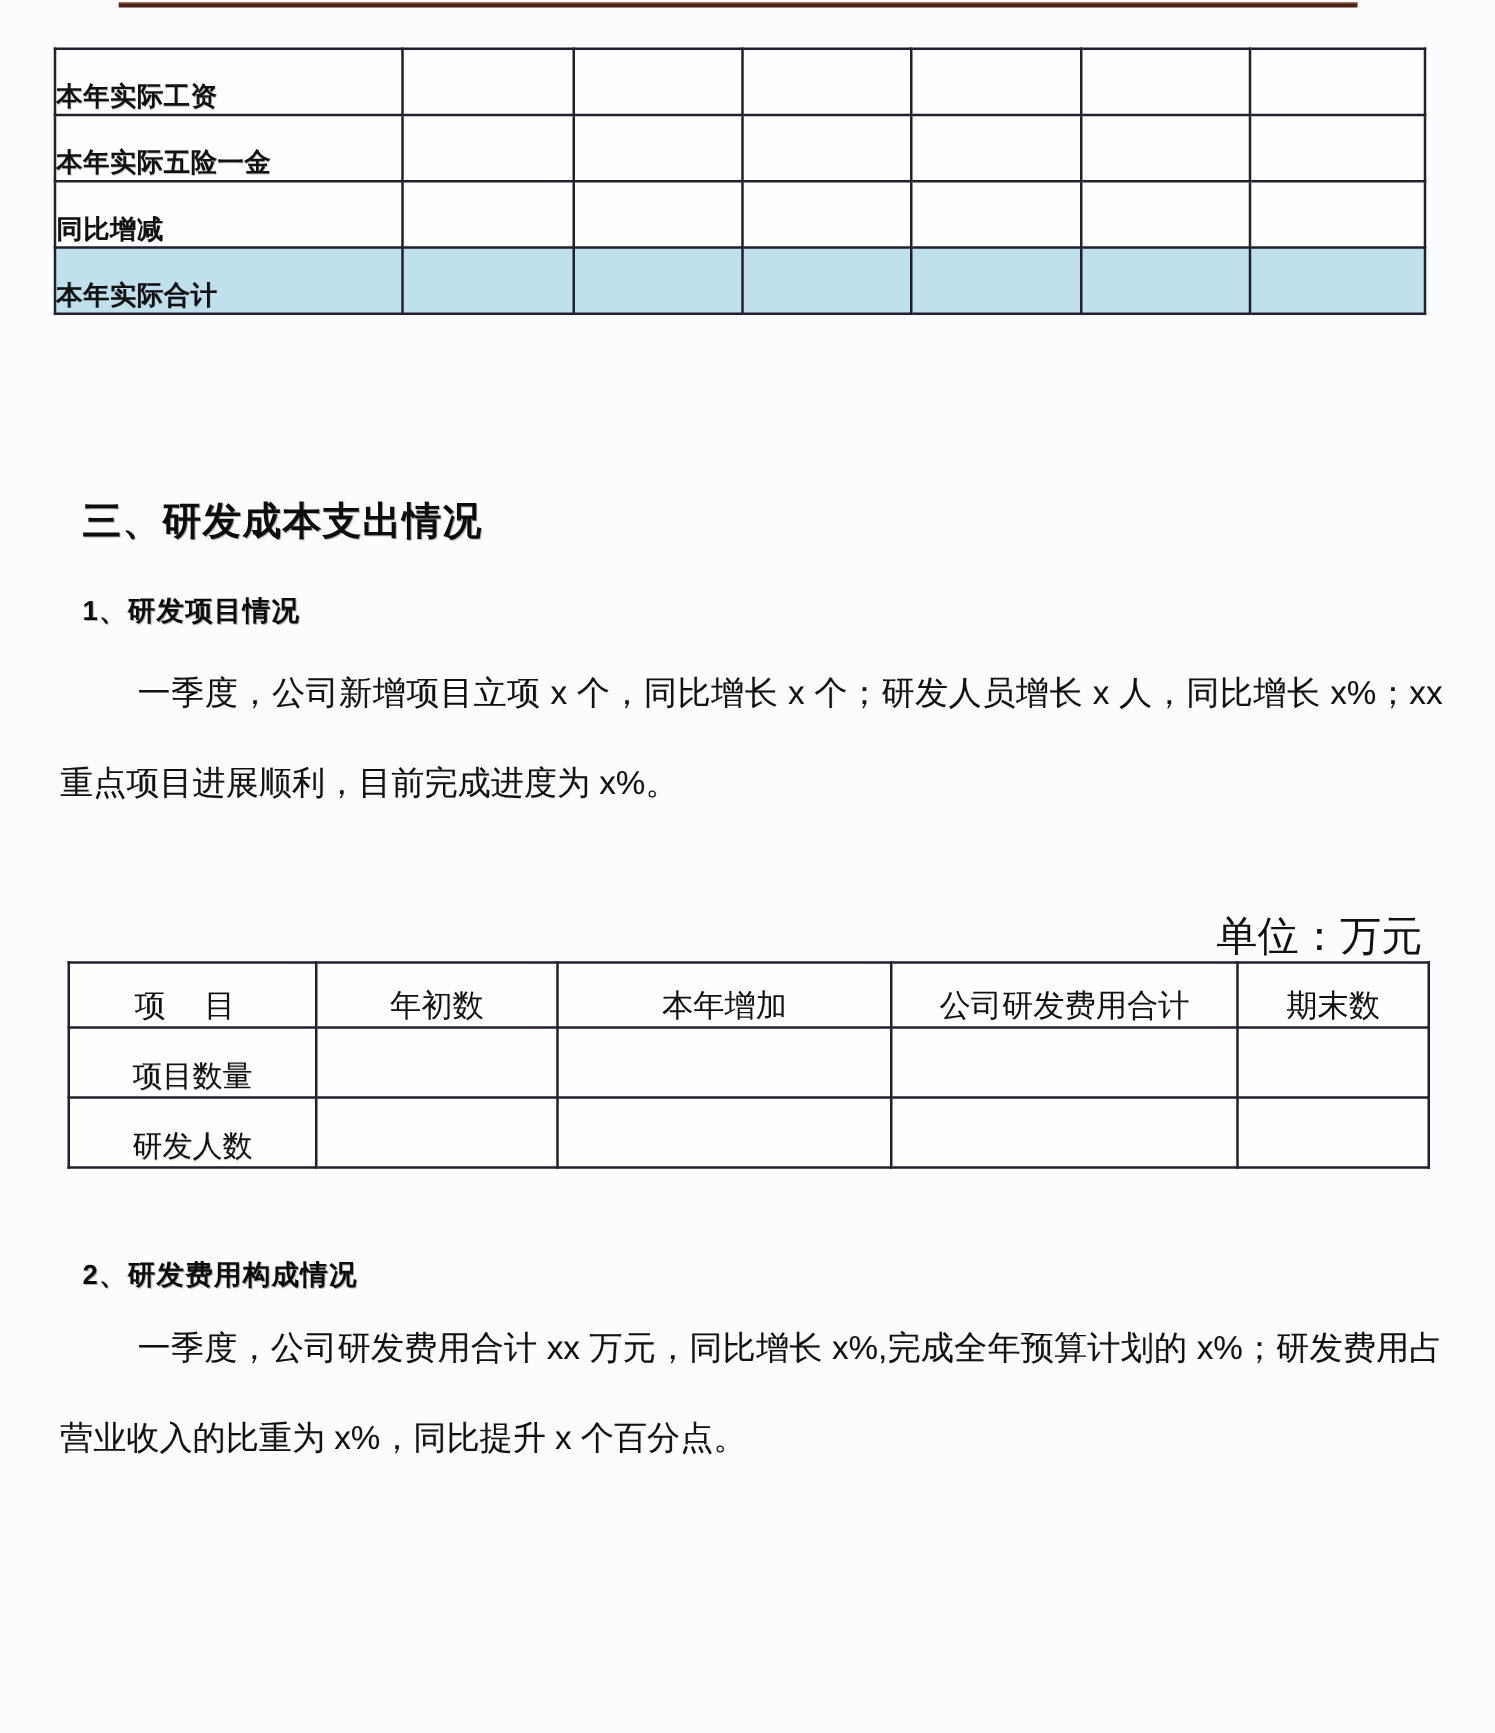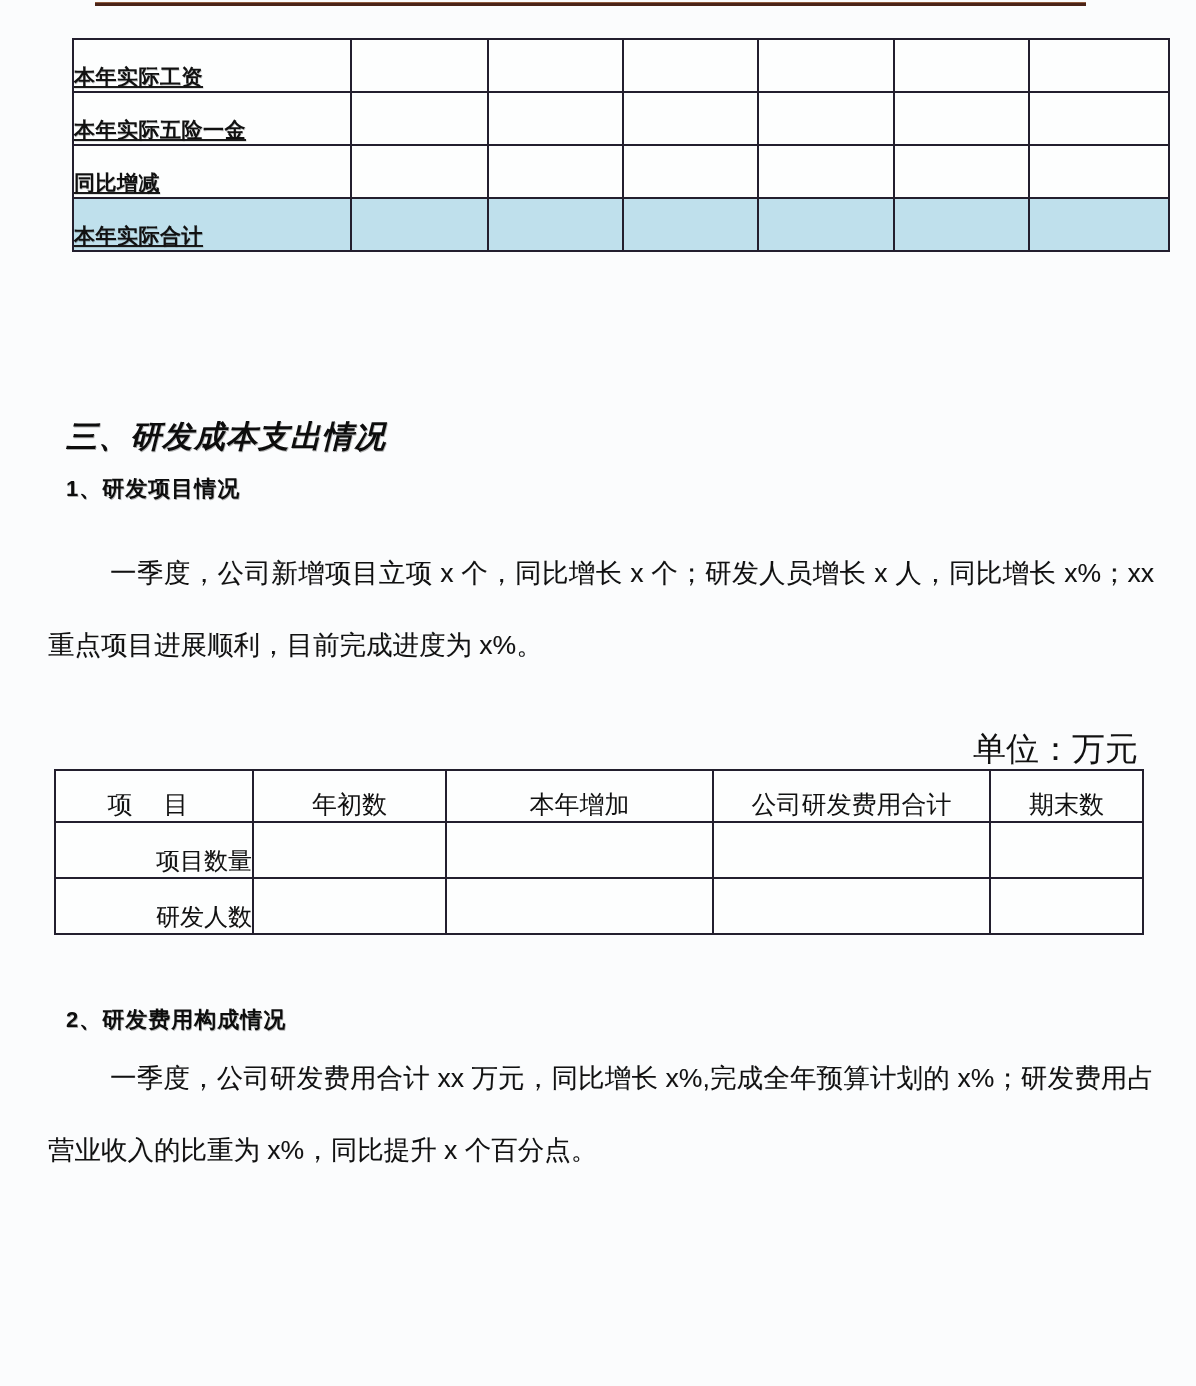--- a/index.html
+++ b/index.html
@@ -32,24 +32,23 @@
   .page {
     position: absolute;
     left: 0;
     top: 0;
     width: 1196px;
   }
 
   
   .tbl1-wrap {
     position: absolute;
-    left: 72px;
+    left: 43px;
     top: 38px;
     width: 872px;
-    text-decoration: underline;
   }
   table.doc-table {
     border-collapse: collapse;
     table-layout: fixed;
     width: 100%;
     font-family: "Liberation Sans", "DejaVu Sans", sans-serif;
   }
   table.doc-table td, table.doc-table th {
     border: 2px solid #231f2e;
     padding: 0;
@@ -82,39 +81,39 @@
   .h3 {
     position: absolute;
     left: 66px;
     font-size: 22px;
     font-weight: bold;
     letter-spacing: 1px;
     color: #0d0d0d;
     text-shadow: 0.7px 0.7px 0 rgba(0,0,0,0.3);
     white-space: nowrap;
   }
-  #heading-section { top: 416px; font-style: italic; }
+  #heading-section { top: 396px; }
   #heading-sub1   { top: 474px; }
   #heading-sub2   { top: 1005px; }
 
   
   .para {
     position: absolute;
     left: 48px;
     width: 1106px;
     font-size: 26.5px;
     line-height: 72px;
     text-indent: 62px;
     letter-spacing: 0px;
     color: #111;
     text-align: justify;
     text-justify: inter-ideograph;
     text-shadow: 0.4px 0.4px 0 rgba(0,0,0,0.2);
   }
-  #para-projects { top: 537px; }
+  #para-projects { top: 518px; }
   #para-rdcost   { top: 1042px; }
 
   
   .unit-label {
     position: absolute;
     right: 58px;
     top: 727px;
     font-size: 33px;
     color: #111;
     white-space: nowrap;
@@ -145,21 +144,21 @@
     font-weight: normal;
     text-align: center;
     padding-bottom: 5px;
     color: #111;
     white-space: nowrap;
     margin-top: 31px;
   }
   .t2-row td { height: 54px; }
   .t2-rowlabel {
     font-size: 24px;
-    text-align: right;
+    text-align: center;
     padding: 0 0 3px 26px;
     color: #111;
     white-space: nowrap;
     text-shadow: 0.3px 0.3px 0 rgba(0,0,0,0.2);
   }
   .spaced { letter-spacing: 12px; padding-left: 12px; }
 </style>
 </head>
 <body>
 

